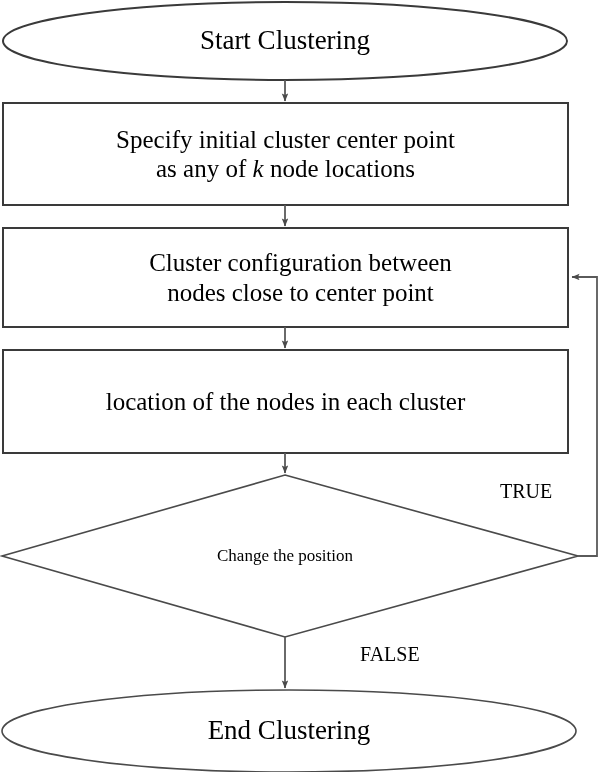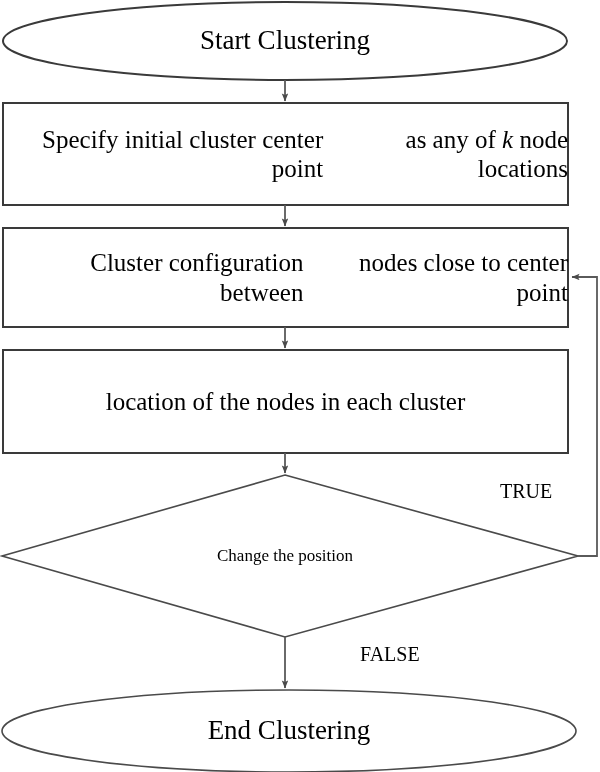--- a/index.html
+++ b/index.html
@@ -37,21 +37,21 @@
   .flow-line {
     stroke: #5a5a5a;
     stroke-width: 1.8;
     fill: none;
   }
   .node-text {
     position: absolute;
     display: flex;
     align-items: center;
     justify-content: center;
-    text-align: right;
+    text-align: center;
     color: #000000;
     font-family: "Liberation Serif", "DejaVu Serif", serif;
     line-height: 1.18;
     white-space: pre-line;
     pointer-events: none;
   }
   .edge-label {
     position: absolute;
     color: #000000;
     font-family: "Liberation Serif", "DejaVu Serif", serif;
@@ -96,26 +96,26 @@
 
     <line class="flow-line" x1="285" y1="453" x2="285" y2="473" marker-end="url(#arrowhead)"></line>
 
     <path class="flow-line" d="M578,556 L597,556 L597,277 L572,277" marker-end="url(#arrowhead)"></path>
 
     <line class="flow-line" x1="285" y1="637" x2="285" y2="688" marker-end="url(#arrowhead)"></line>
   </svg>
 
   <div class="node-text t-terminal" style="left:3px; top:2px; width:564px; height:78px;">Start Clustering</div>
 
-  <div class="node-text t-process" style="left:3px; top:103px; width:565px; height:102px; flex-direction:row;">
+  <div class="node-text t-process" style="left:3px; top:103px; width:565px; height:102px; flex-direction:column;">
     <span>Specify initial cluster center point</span>
     <span><span>as any of </span><span class="ital">k</span><span> node locations</span></span>
   </div>
 
-  <div class="node-text t-process" style="left:3px; top:228px; width:565px; height:99px; flex-direction:row;">
+  <div class="node-text t-process" style="left:3px; top:228px; width:565px; height:99px; flex-direction:column;padding-left:15px;">
     <span>Cluster configuration between</span>
     <span>nodes close to center point</span>
   </div>
 
   <div class="node-text t-process" style="left:3px; top:350px; width:565px; height:103px; flex-direction:column;">
     <span>location of the nodes in each cluster</span>
   </div>
 
   <div class="node-text t-decision" style="left:60px; top:512px; width:450px; height:88px; flex-direction:column;">
     <span>Change the position</span>

